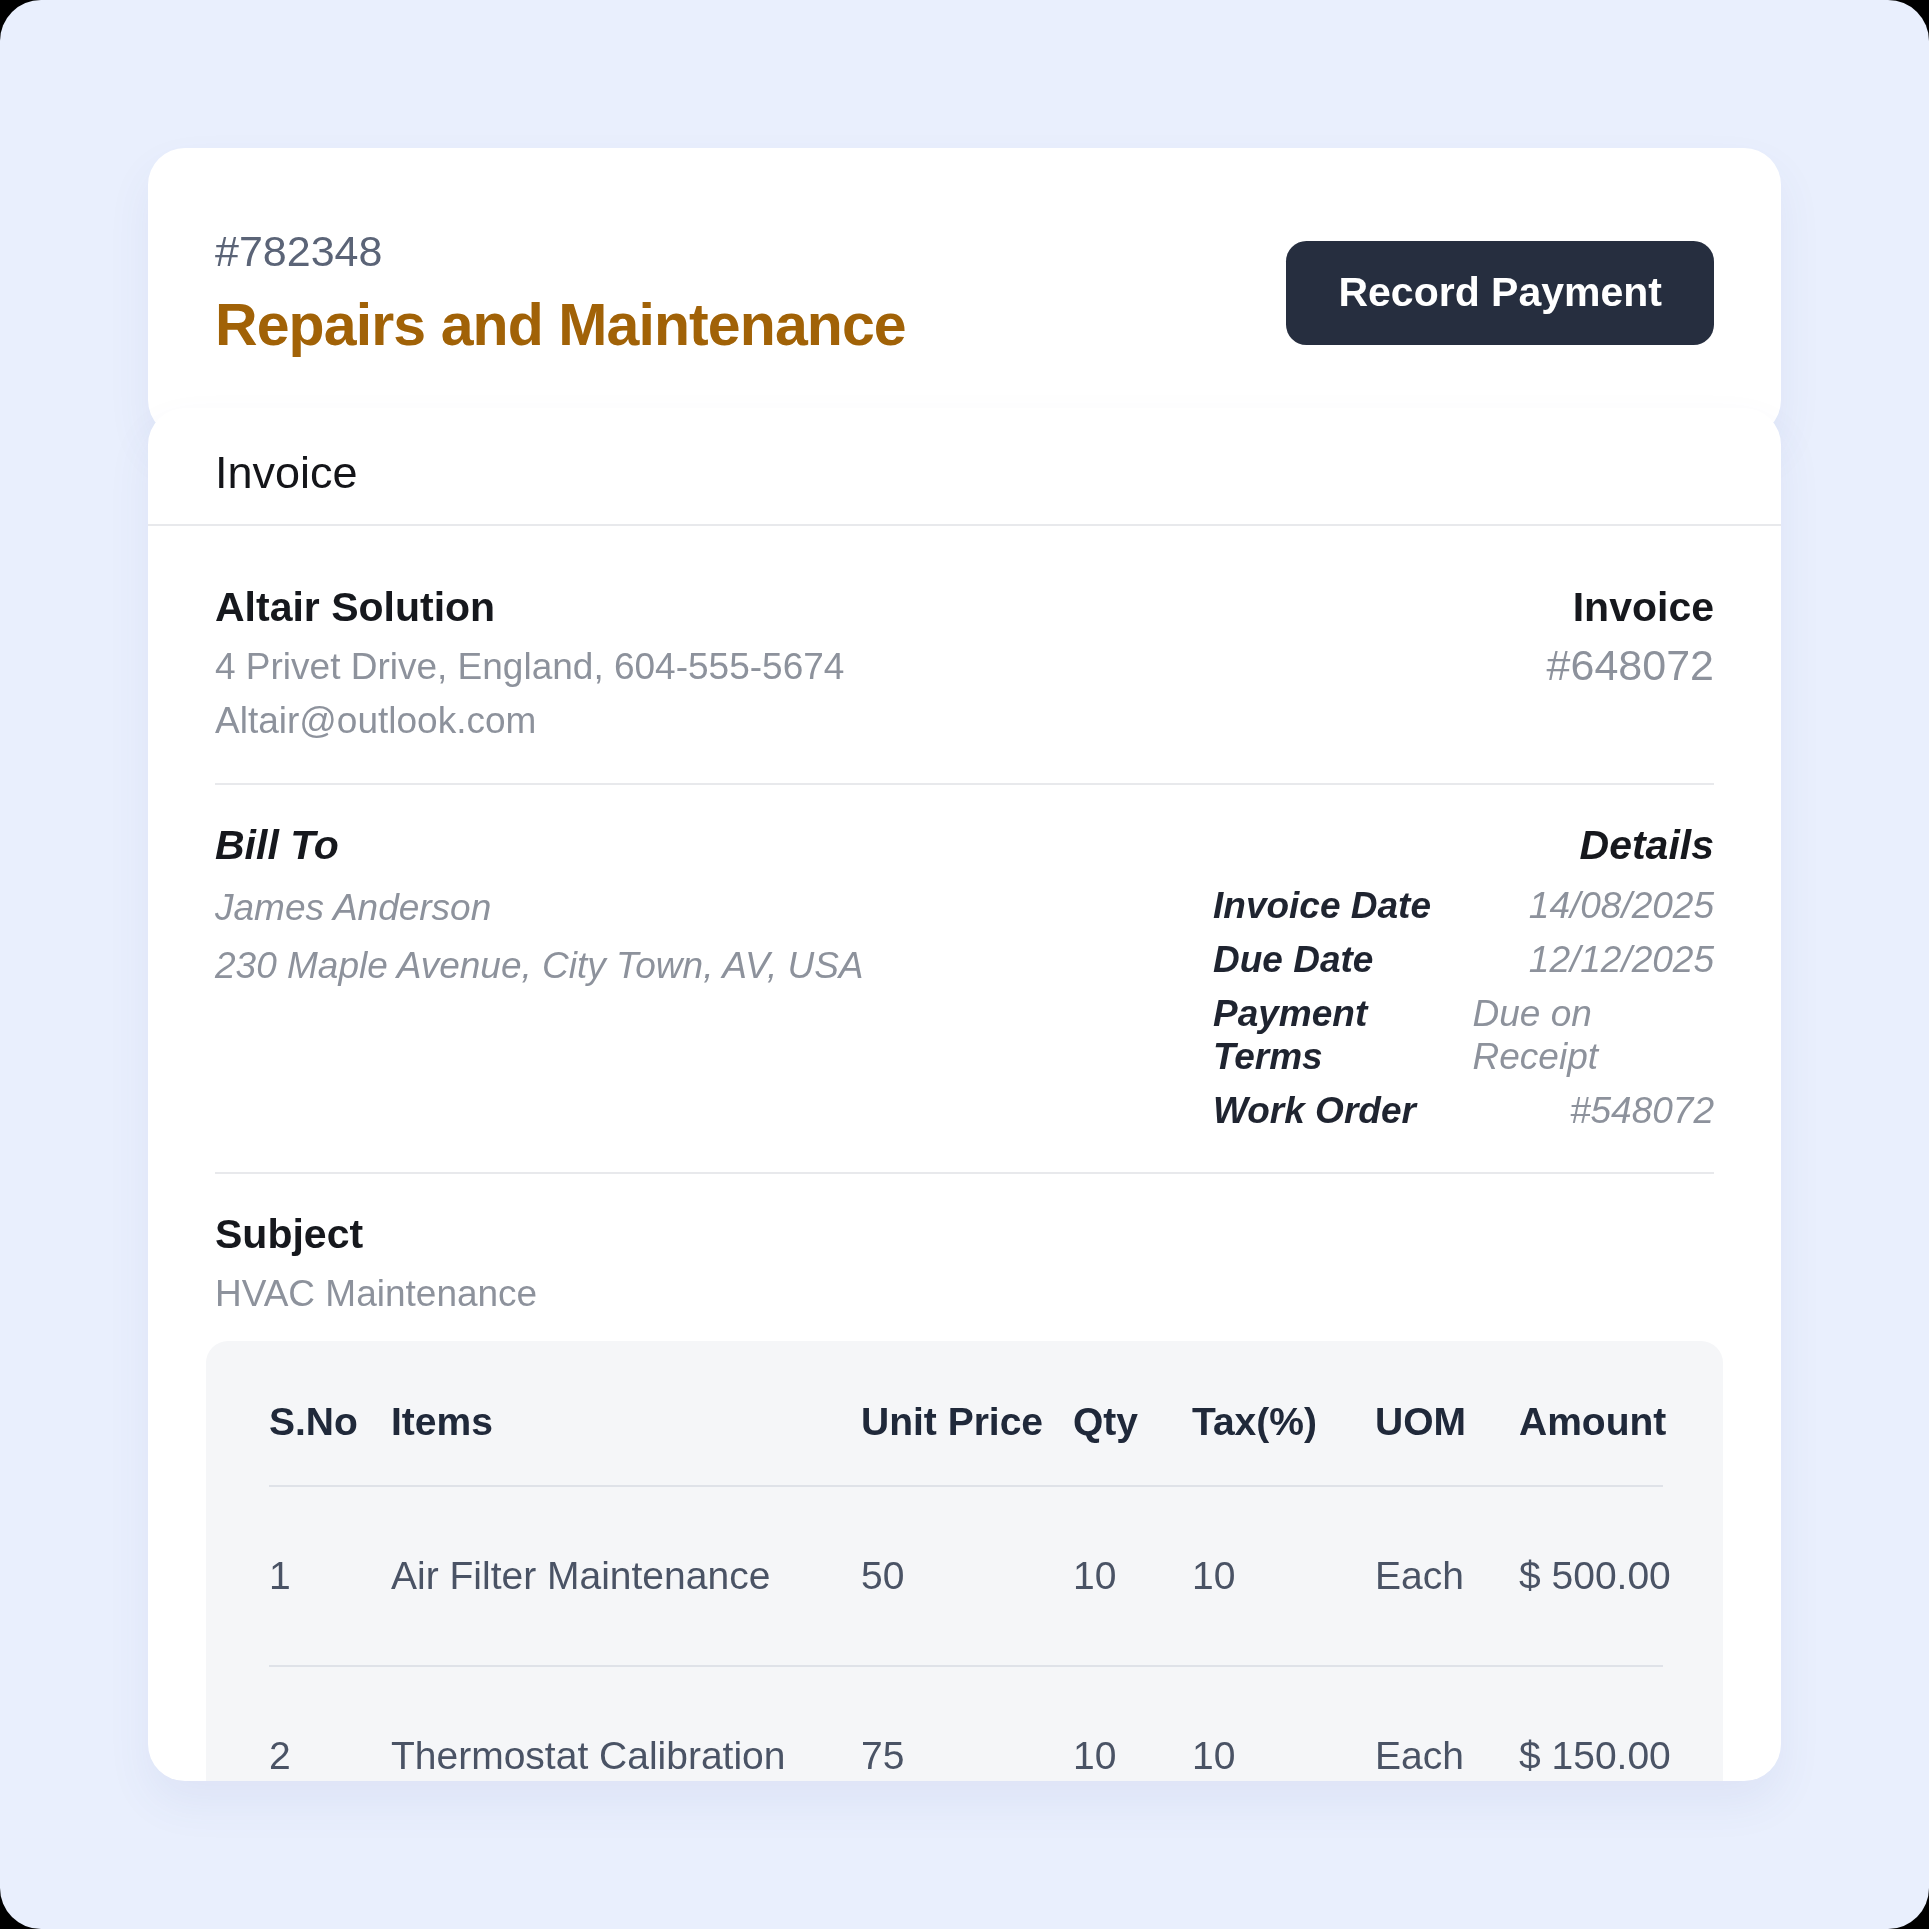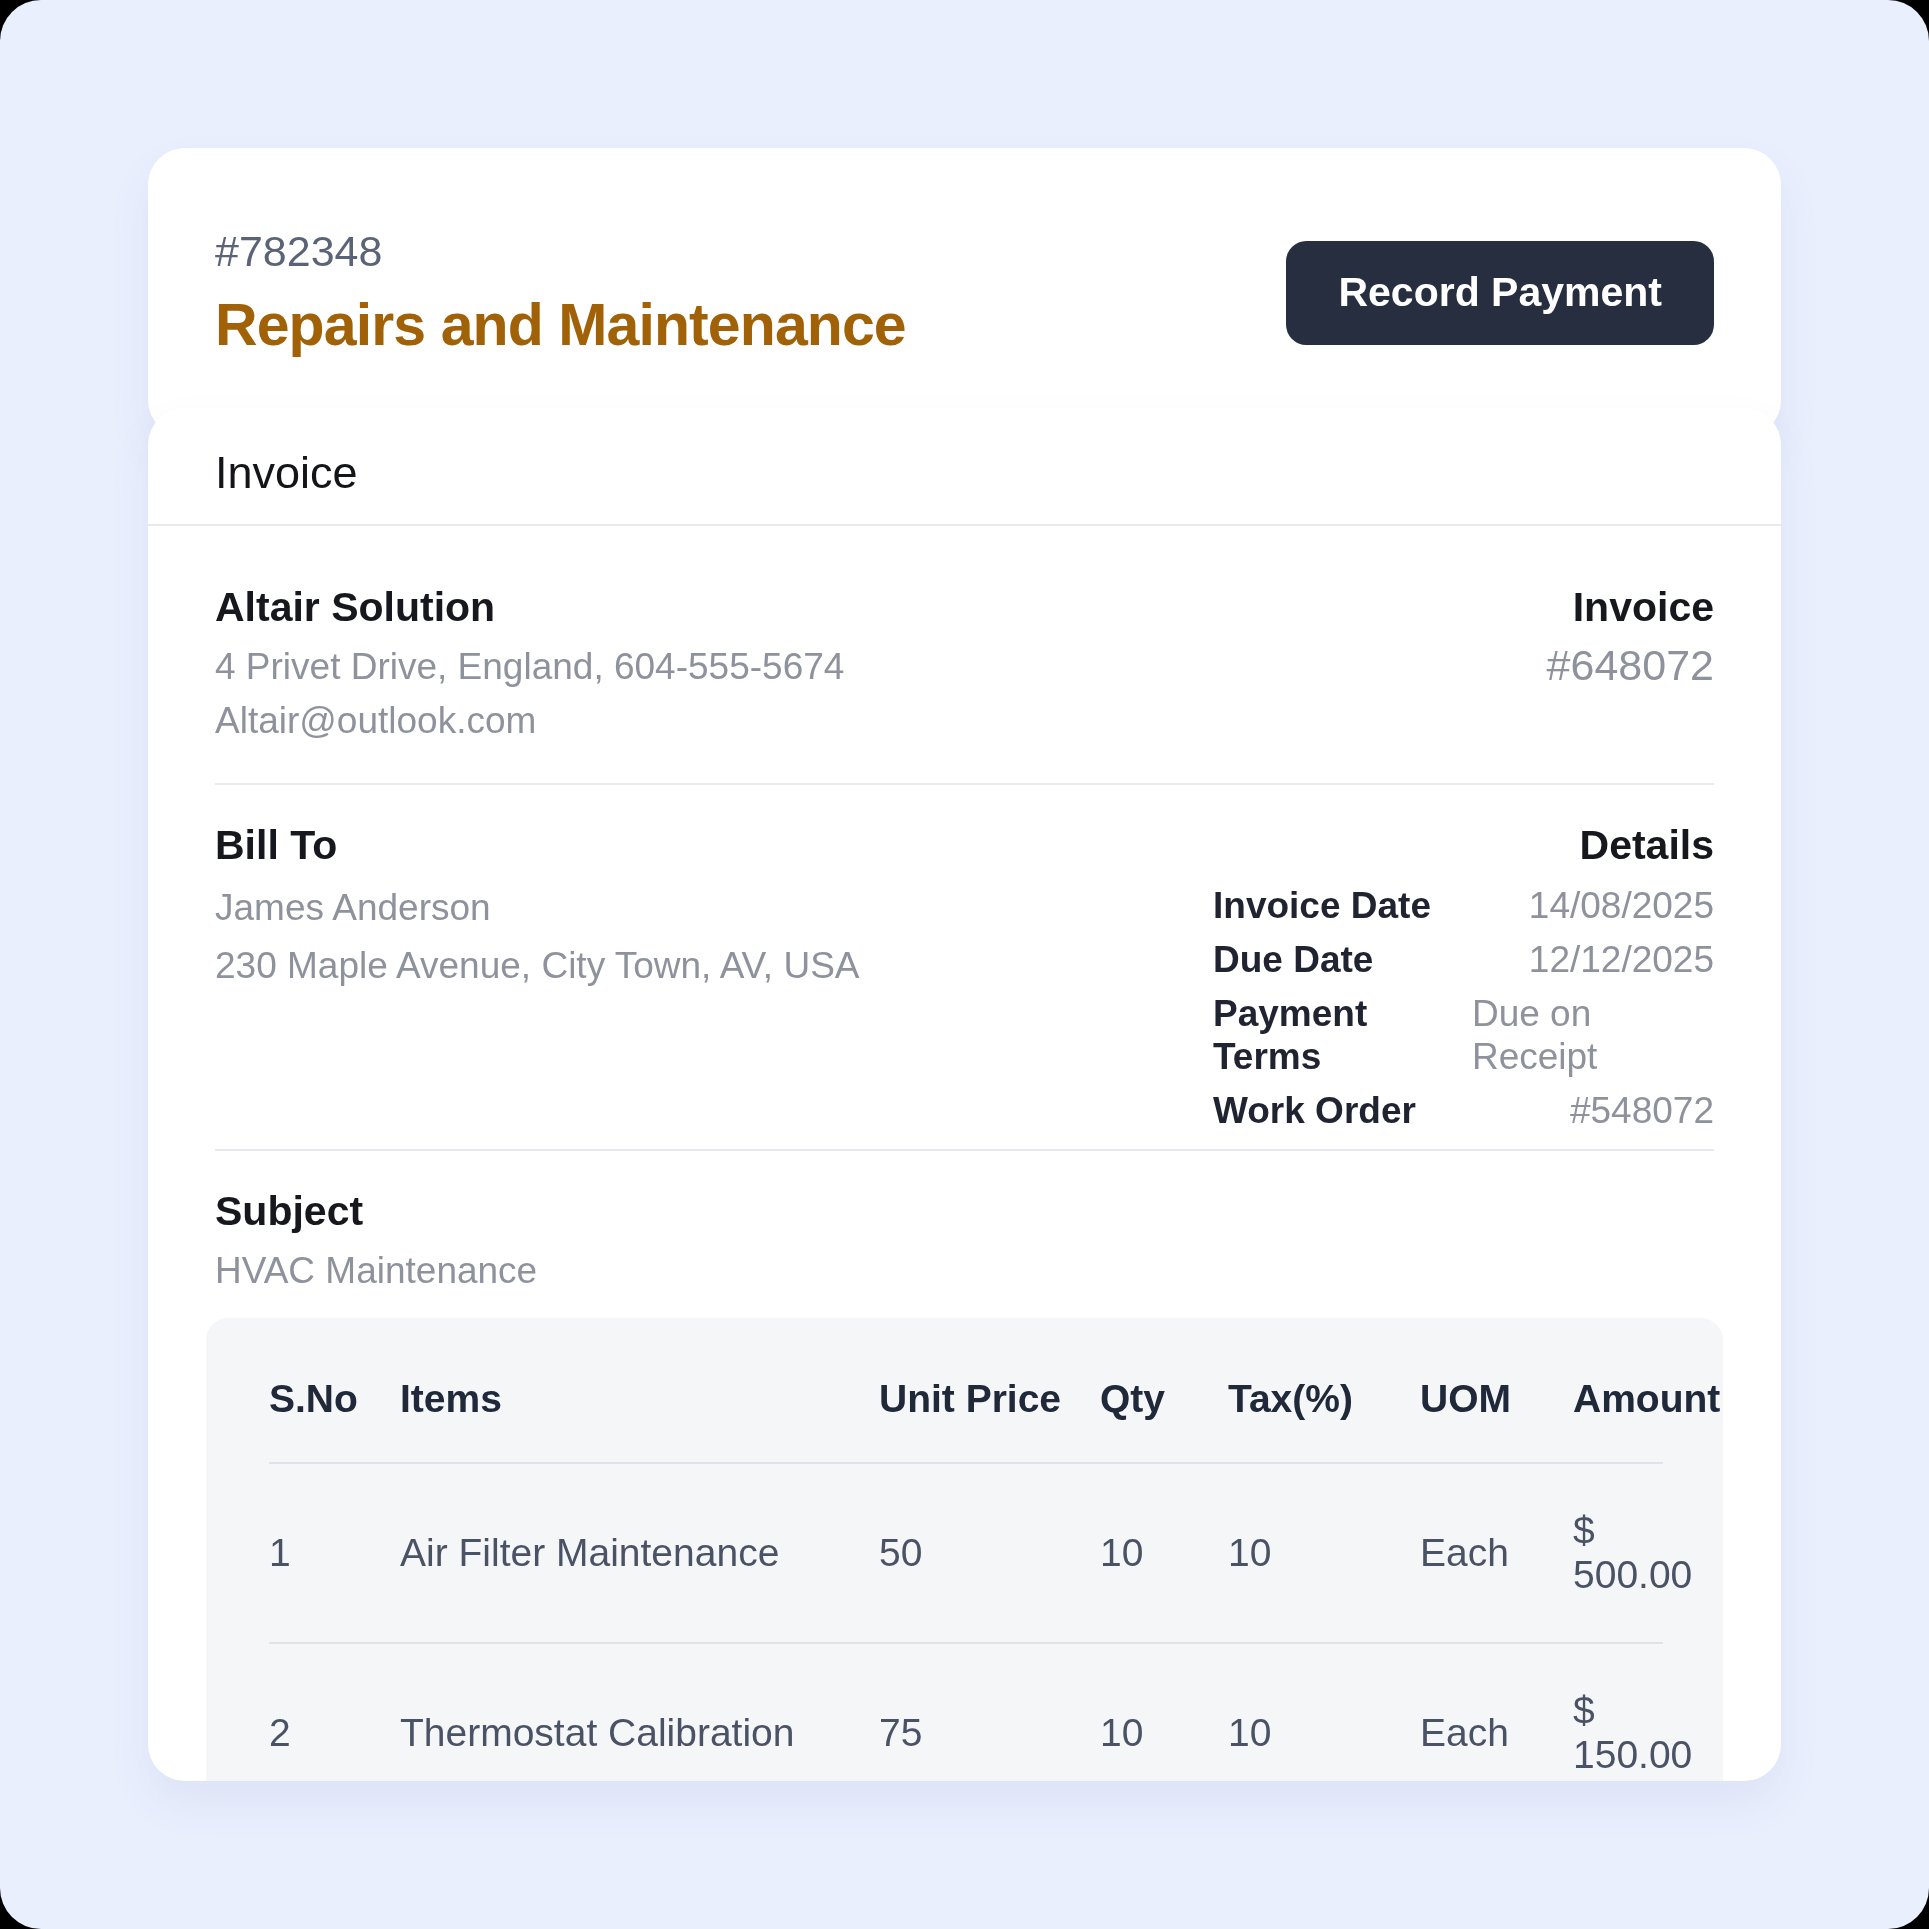--- a/index.html
+++ b/index.html
@@ -85,21 +85,21 @@
     flex-shrink: 0;
   }
   .sec {
     padding: 0 67px;
     display: flex;
     justify-content: space-between;
     box-sizing: border-box;
     flex-shrink: 0;
   }
   .sec-company { padding-top: 58px; padding-bottom: 41px; }
-  .sec-billto  { padding-top: 37px; padding-bottom: 6px; }
+  .sec-billto  { padding-top: 37px; padding-bottom: 29px; font-style: italic; }
   .sec-subject { padding-top: 37px; }
   .h-semibold {
     font-size: 41px;
     line-height: 46px;
     font-weight: 700;
     color: #16181d;
   }
   .t-grey {
     font-size: 37px;
     line-height: 43px;
@@ -139,21 +139,20 @@
     border-radius: 22px 22px 0 0;
     flex-grow: 1;
     overflow: hidden;
   }
   .tgrid {
     display: grid;
     grid-template-columns: 122px 470px 212px 119px 183px 144px 1fr;
     padding-left: 63px;
     padding-right: 37px;
     align-items: center;
-    gap: 9px;
   }
   .thead-row {
     padding-top: 59px;
     padding-bottom: 41px;
   }
   .thead-row .cell {
     font-size: 39px;
     font-weight: 700;
     color: #20293a;
   }

